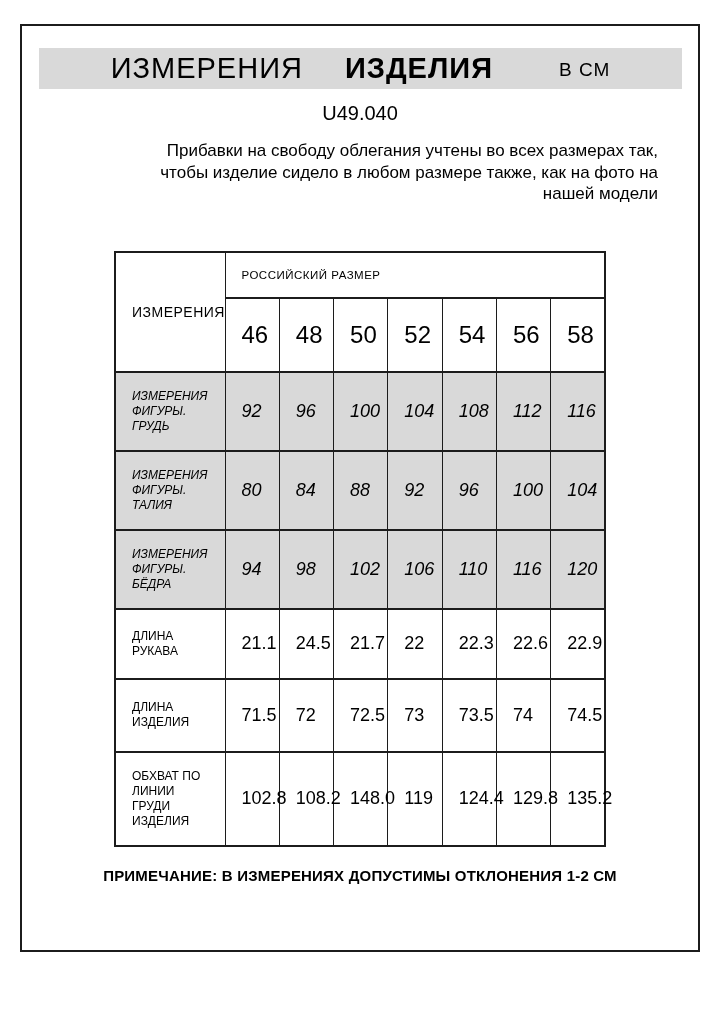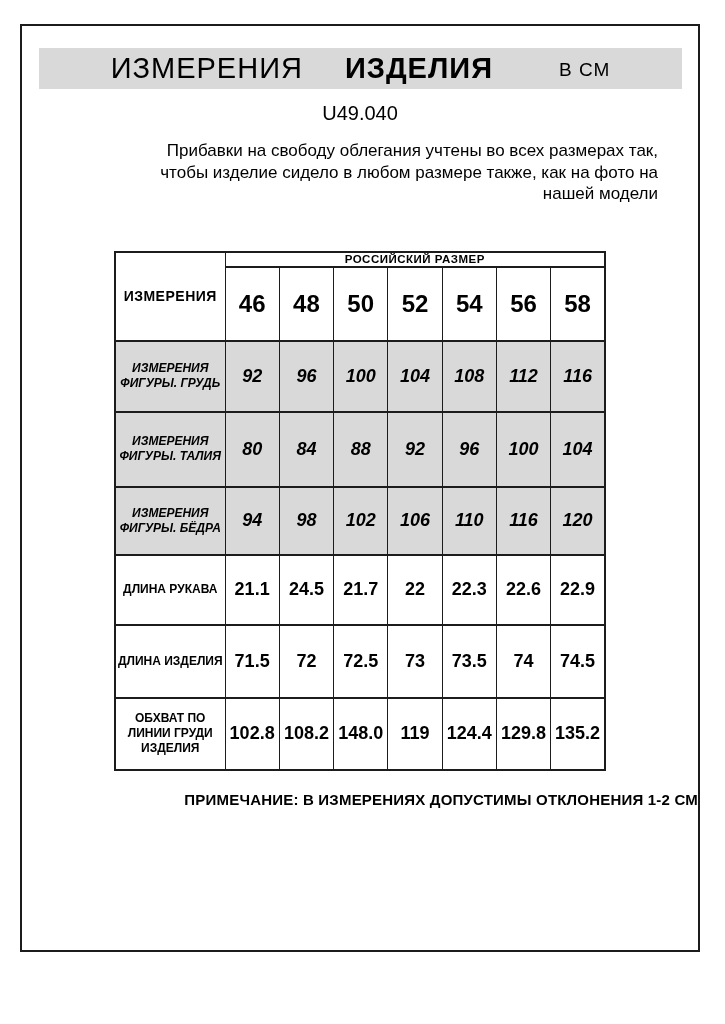--- a/index.html
+++ b/index.html
@@ -68,24 +68,24 @@
     border-collapse: collapse;
     table-layout: fixed;
     width: 492px;
     margin: 46px auto 0;
   }
   table.size-table th,
   table.size-table td {
     border: 1px solid var(--border, #1c1c1c);
     border-top-width: 2px;
     border-bottom-width: 2px;
-    text-align: center;
+    text-align: left;
     vertical-align: middle;
-    padding: 0;
-    font-weight: bold;
+    padding: 16px;
+    font-weight: normal;
     box-sizing: border-box;
   }
   table.size-table {
     border: 2px solid var(--border, #1c1c1c);
   }
   col.label-col { width: 110px; }
   .group-header-cell {
     font-size: 11.5px;
     letter-spacing: 0.5px;
     height: 15px;
@@ -102,21 +102,21 @@
   tr.shaded .row-label,
   tr.shaded .value-cell { font-style: italic; }
   .row-label {
     font-size: 12px;
     line-height: 15px;
     padding: 0 2px;
   }
   .value-cell { font-size: 18px; }
   .note-text {
     margin-top: 20px;
-    text-align: right;
+    text-align: center;
     font-size: 15px;
     font-weight: bold;
     letter-spacing: 0.2px;
   }
 </style>
 </head>
 <body>
 
 <div class="canvas">
   <div class="page-border">

